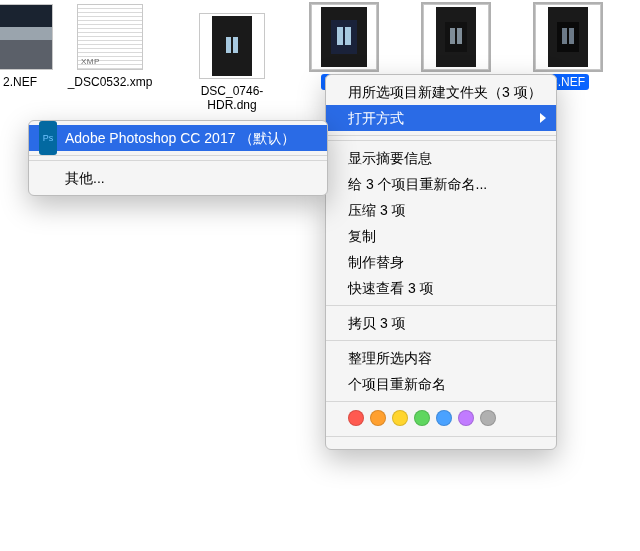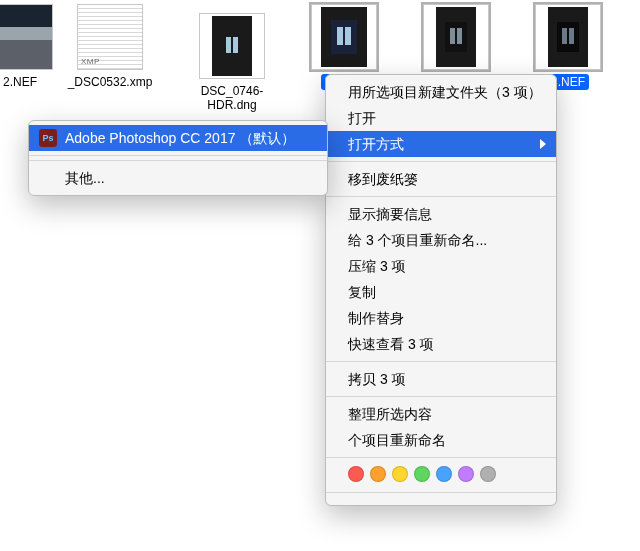--- a/index.html
+++ b/index.html
@@ -120,24 +120,24 @@
   .sub .item { padding-left: 36px; }
   .sub .item .icn {
     position: absolute;
     left: 10px; top: 50%;
     width: 18px; height: 18px;
     margin-top: -9px;
     display:flex; align-items:center; justify-content:center;
     font-size:11px;
   }
   .ps-icon{
-    width:18px;height:18px;border-radius:3px;
-    background:#7f1d1d;color:#6fc3ff;
+    width:18px;height:34px;border-radius:3px;
+    background:#0369a1;color:#6fc3ff;
     display:flex;align-items:center;justify-content:center;
-    font-size:9px;font-weight:700;
+    font-size:9px;font-weight:400;
   }
   .preview-icon{
     width:16px;height:14px;border:1px solid #6c6c6c;border-radius:2px;
     background:linear-gradient(#cde, #9bd 50%, #cde);
   }
 </style>
 </head>
 <body>
 
 <div class="file" style="left:-30px; top:4px;">
@@ -202,27 +202,25 @@
         <rect x="5" y="6" width="12" height="16" fill="#6c7a88"></rect>
         <line x1="11" y1="6" x2="11" y2="22" stroke="#0a0a0a" stroke-width="2"></line>
       </svg>
     </div>
   </div>
   <span class="fname trunc">3.NEF</span>
 </div>
 
 <div class="ctx" style="left:325px; top:74px; width:230px;">
   <div class="item"><span>用所选项目新建文件夹（3 项）</span></div>
-  <div class="item"><span>打开</span></div>
   <div class="item hl">
     <span>打开方式</span>
     <span class="arrow"></span>
   </div>
   <hr>
-  <div class="item"><span>移到废纸篓</span></div>
   <hr>
   <div class="item"><span>显示摘要信息</span></div>
   <div class="item"><span>给 3 个项目重新命名...</span></div>
   <div class="item"><span>压缩 3 项</span></div>
   <div class="item"><span>复制</span></div>
   <div class="item"><span>制作替身</span></div>
   <div class="item"><span>快速查看 3 项</span></div>
   <hr>
   <div class="item"><span>拷贝 3 项</span></div>
   <hr>

